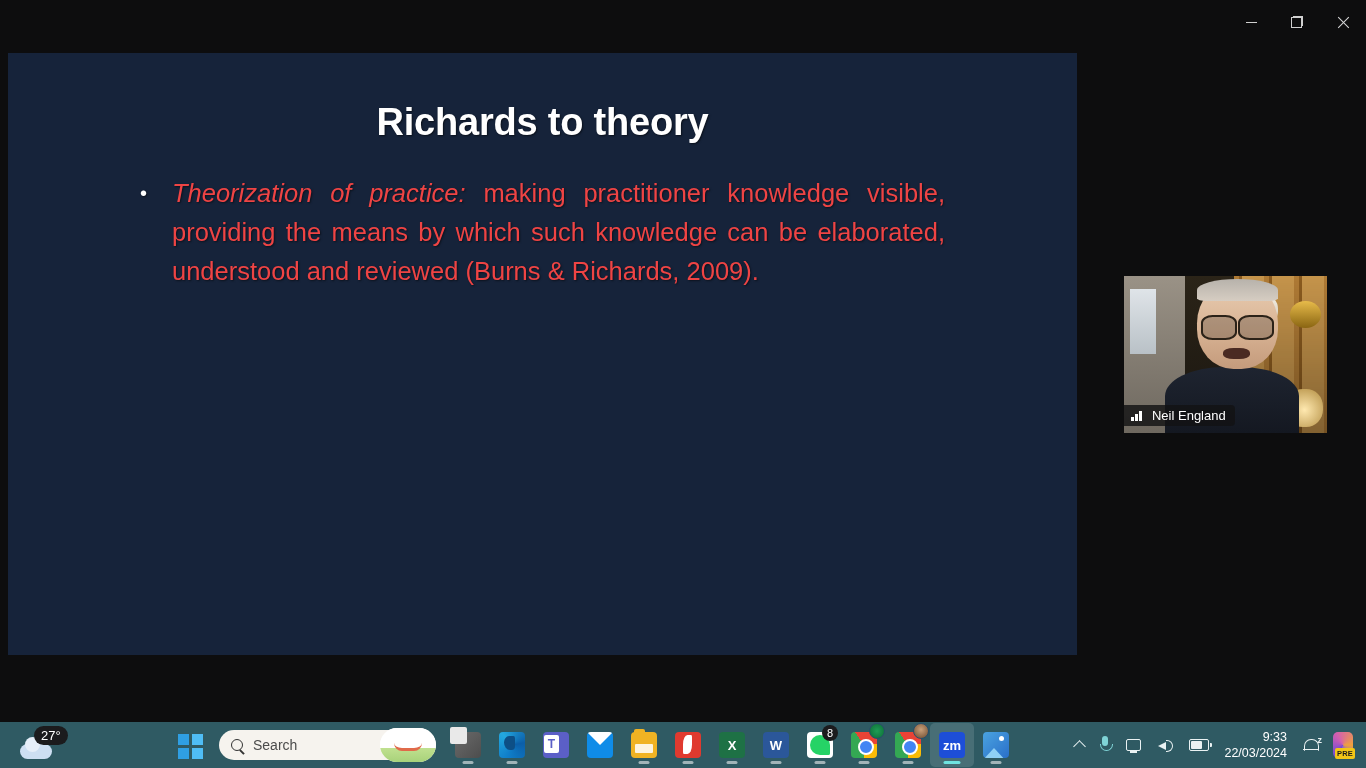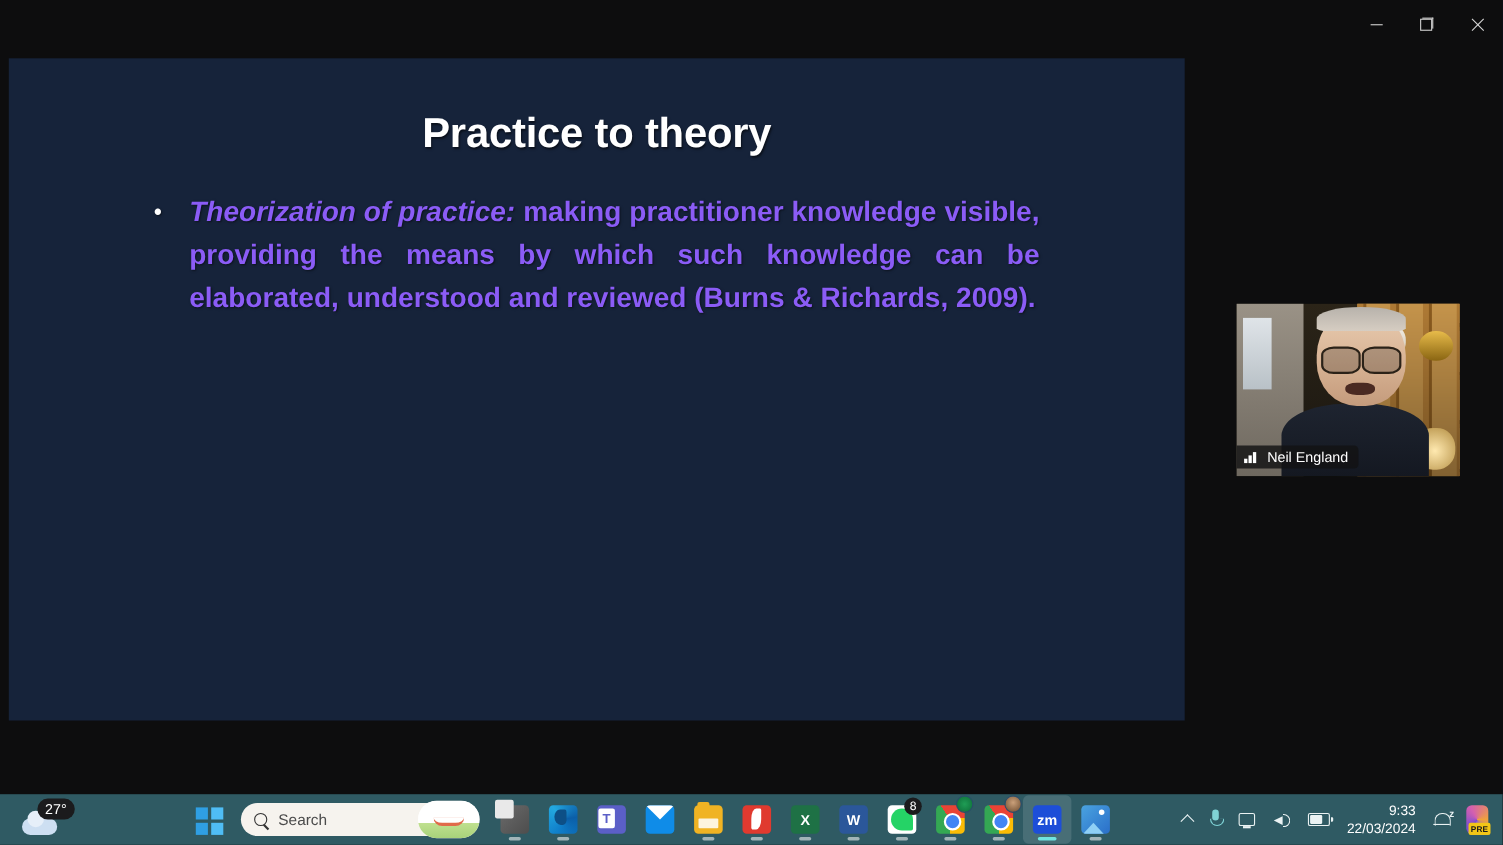--- a/index.html
+++ b/index.html
@@ -58,23 +58,23 @@
     margin-top: 48px;
     text-shadow: 1px 1px 2px rgba(0,0,0,0.55);
   }
   .bullets {
     margin-top: 30px;
     padding: 0 132px 0 124px;
   }
   .bullet {
     position: relative;
     display: block;
-    color: #8b5cf6;
+    color: #ef4444;
     font-size: 25.5px;
-    font-weight: bold;
+    font-weight: normal;
     line-height: 38.8px;
     text-align: justify;
     text-justify: inter-word;
     margin-bottom: 16px;
     padding-left: 40px;
     text-shadow: 1px 1px 2px rgba(0,0,0,0.5);
   }
   .bullet::before {
     content: "\2022";
     position: absolute;
@@ -370,21 +370,21 @@
     </div>
   <div class="wc-btn">
       <span class="wc-rest"></span>
     </div>
   <div class="wc-btn close">
       <span class="wc-close"></span>
     </div>
 </div>
 
 <div class="slide">
-  <div class="slide-title">Practice to theory</div>
+  <div class="slide-title">Richards to theory</div>
   <div class="bullets">
     <div class="bullet">
       <span class="lead">Theorization of practice:</span><span> making practitioner knowledge visible, providing the means by which such knowledge can be elaborated, understood and reviewed (Burns &amp; Richards, 2009).</span>
     </div>
   </div>
 </div>
 
 <div class="video-tile">
   <div class="video-inner">
     <div class="vid-wall"></div>

